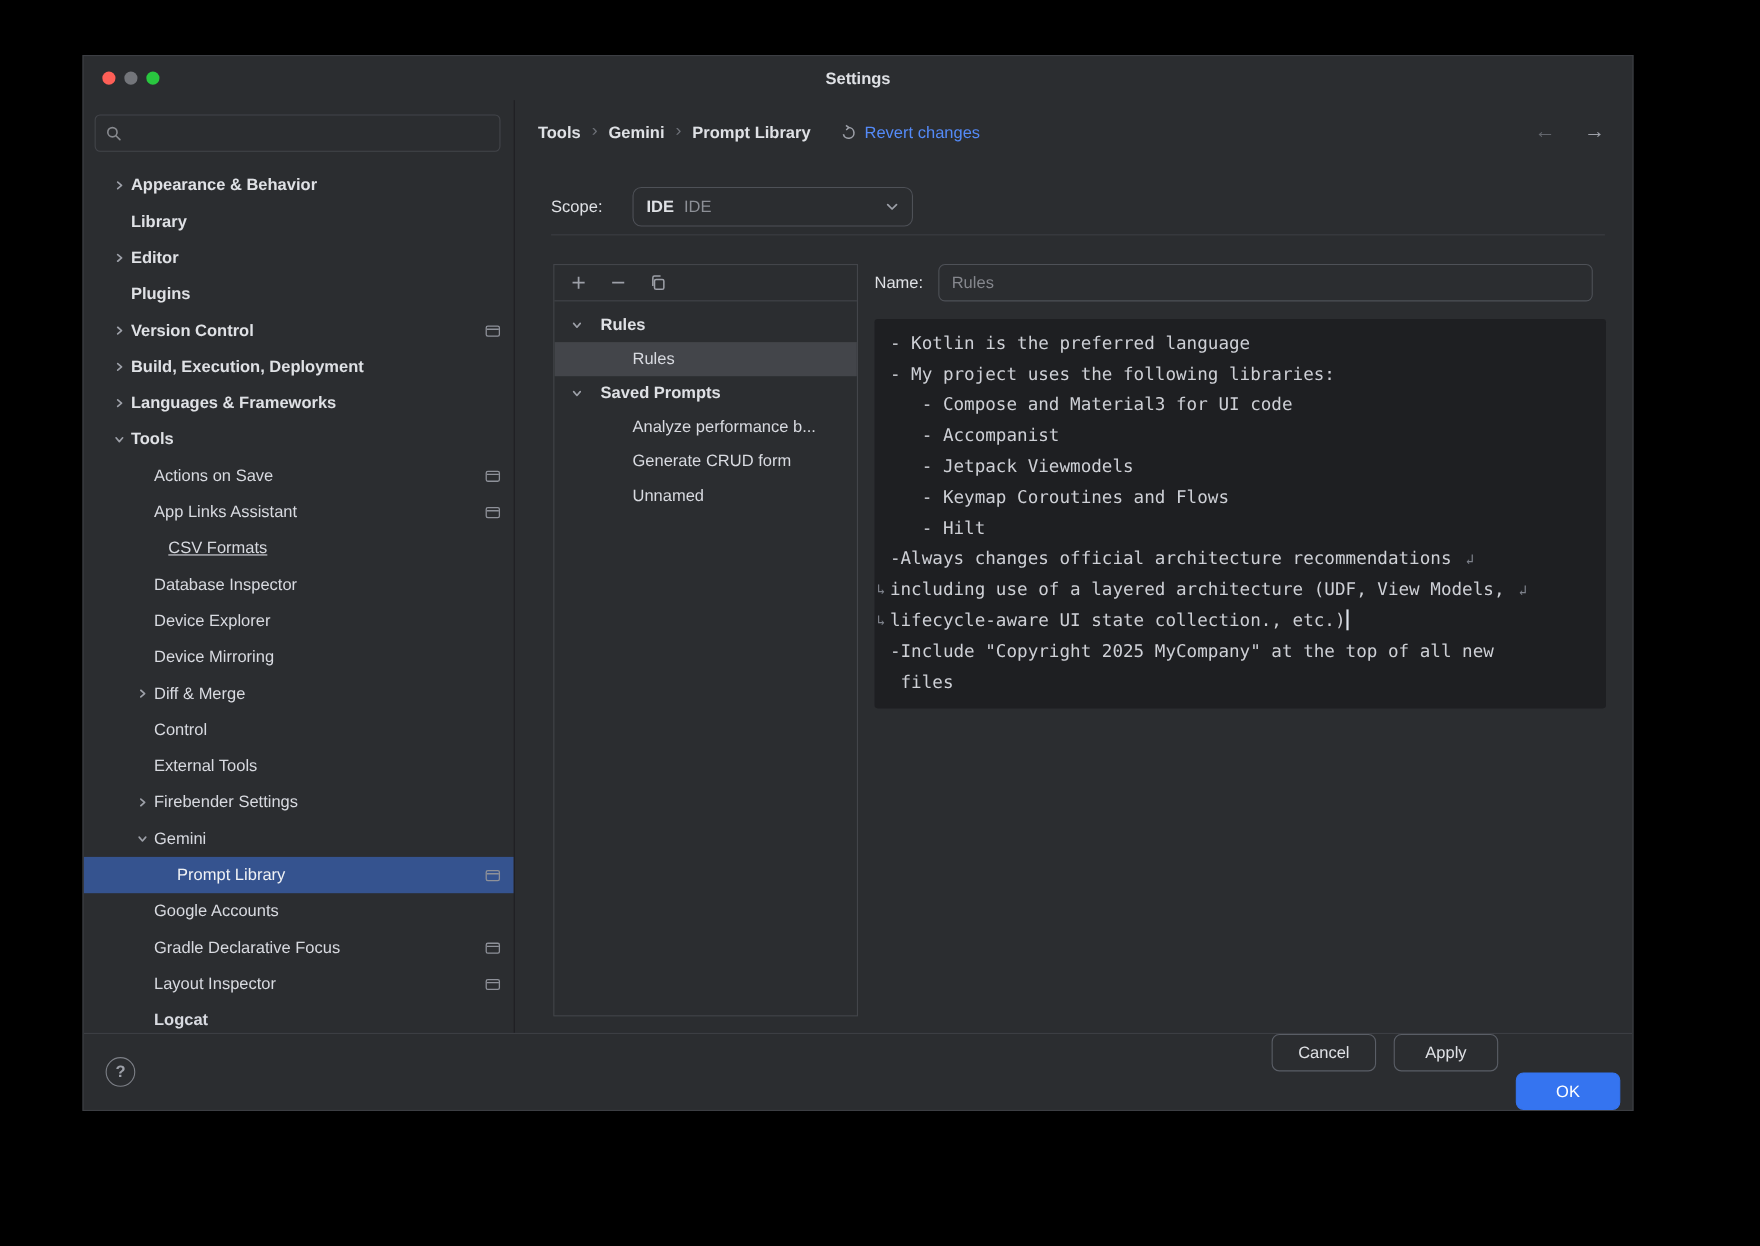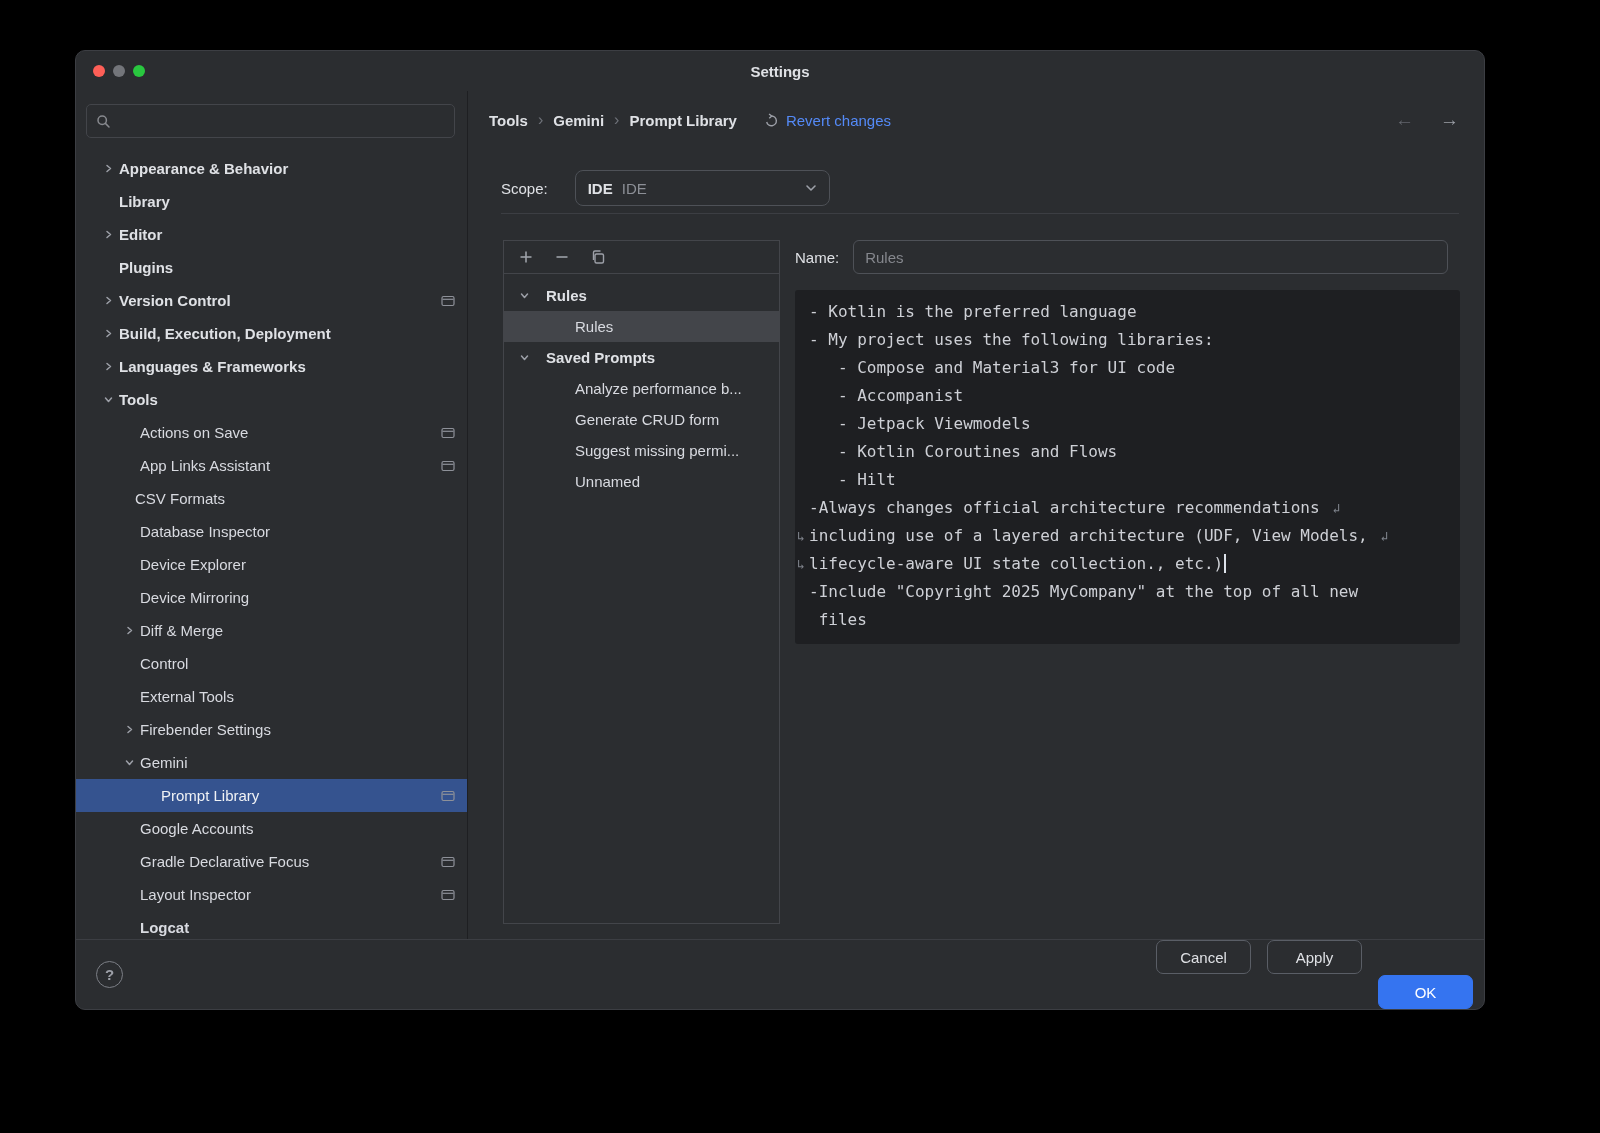--- a/index.html
+++ b/index.html
@@ -1,20 +1,20 @@
 <!DOCTYPE html>
 <html><head>
 <meta charset="utf-8">
 <style>
   * { margin:0; padding:0; box-sizing:border-box; }
   html,body { width:1600px; height:1133px; background:#000; font-family:"Liberation Sans",sans-serif; overflow:hidden; }
   body { position:relative; }
 
   .window { position:absolute; left:75px; top:50px; width:1410px; height:960px;
-    background:#2b2d30; border:1px solid #3c3e43; border-radius:10px; overflow:hidden;
+    background:#2b2d30; border:1px solid #3c3e43; border-radius:0; overflow:hidden;
     display:flex; flex-direction:column; color:#dfe1e5; }
 
   
   .titlebar { flex:0 0 40px; position:relative; display:flex; align-items:center; justify-content:center; }
   .traffic { position:absolute; left:17px; top:14px; display:flex; gap:8px; }
   .tl { width:12px; height:12px; border-radius:50%; }
   .tl.red { background:#fe5f57; }
   .tl.gray { background:#73757a; }
   .tl.green { background:#29c73f; }
   .title { font-weight:700; font-size:15px; color:#dfe1e5; }
@@ -193,21 +193,21 @@
           <div class="side-row" style="padding-left: 43px;">
             <span class="chev"></span>
             <span>App Links Assistant</span>
             <span class="ticon">
               <svg width="14" height="12" viewBox="0 0 14 12">
                 <rect x="1" y="1.5" width="12" height="9" rx="1.5" fill="none" stroke="#8e9199" stroke-width="1.2"></rect>
                 <line x1="1.5" y1="4.3" x2="12.5" y2="4.3" stroke="#8e9199" stroke-width="1.2"></line>
               </svg>
             </span>
           </div>
-          <div class="side-row" style="padding-left: 38px;">
+          <div class="side-row" style="padding-left: 56px; text-decoration: underline;">
             <span class="chev"></span>
             <span>CSV Formats</span>
           </div>
           <div class="side-row" style="padding-left: 43px;">
             <span class="chev"></span>
             <span>Database Inspector</span>
           </div>
           <div class="side-row" style="padding-left: 43px;">
             <span class="chev"></span>
             <span>Device Explorer</span>
@@ -375,40 +375,37 @@
                 </span>
                 <span>Saved Prompts</span>
               </div>
               <div class="p-row item">
                 <span>Analyze performance b...</span>
               </div>
               <div class="p-row item">
                 <span>Generate CRUD form</span>
               </div>
               <div class="p-row item">
-                <span>Suggest missing permi...</span>
-              </div>
-              <div class="p-row item">
                 <span>Unnamed</span>
               </div>
             </div>
         </div>
 
         <div class="editor-col">
           <div class="namerow">
             <label>Name:</label>
             <input class="name-input" value="Rules" style="">
           </div>
           <div class="editor">
               <div class="eline"><span>- Kotlin is the preferred language</span></div>
               <div class="eline"><span>- My project uses the following libraries:</span></div>
               <div class="eline"><span>   - Compose and Material3 for UI code</span></div>
               <div class="eline"><span>   - Accompanist</span></div>
               <div class="eline"><span>   - Jetpack Viewmodels</span></div>
-              <div class="eline"><span>   - Kotlin Coroutines and Flows</span></div>
+              <div class="eline"><span>   - Keymap Coroutines and Flows</span></div>
               <div class="eline"><span>   - Hilt</span></div>
               <div class="eline"><span>-Always changes official architecture recommendations </span><span class="wrap post">↲</span></div>
               <div class="eline"><span class="wrap pre">↳</span><span>including use of a layered architecture (UDF, View Models, </span><span class="wrap post">↲</span></div>
               <div class="eline"><span class="wrap pre">↳</span><span>lifecycle-aware UI state collection., etc.)</span><span class="caret"></span></div>
               <div class="eline"><span>-Include "Copyright 2025 MyCompany" at the top of all new</span></div>
               <div class="eline"><span> files</span></div>
             </div>
         </div>
 
       </div>

